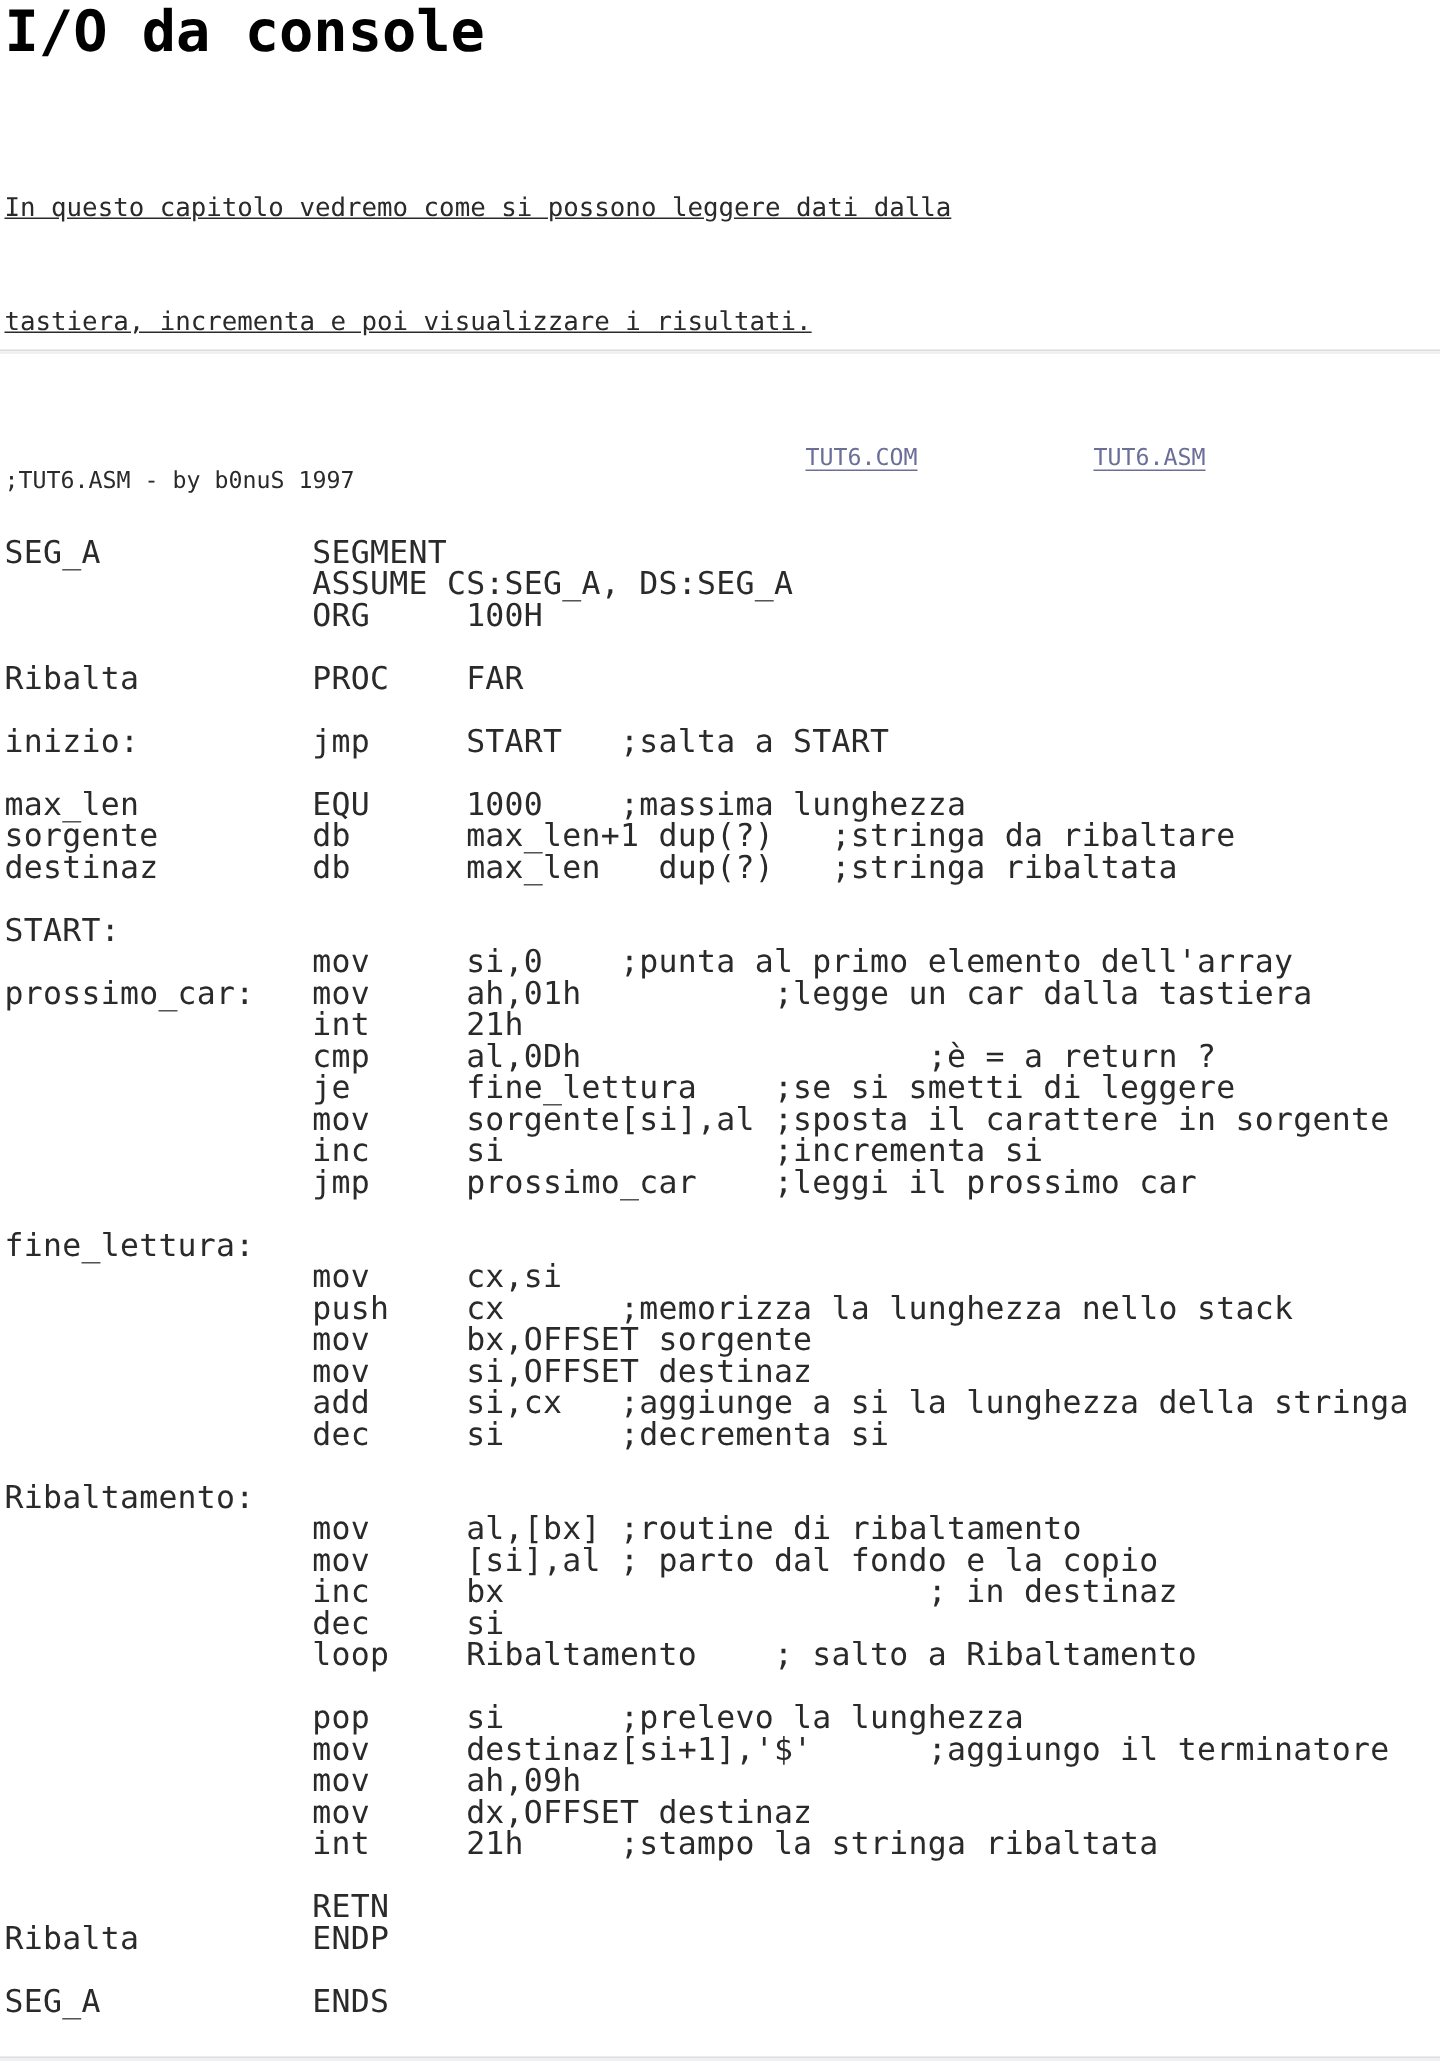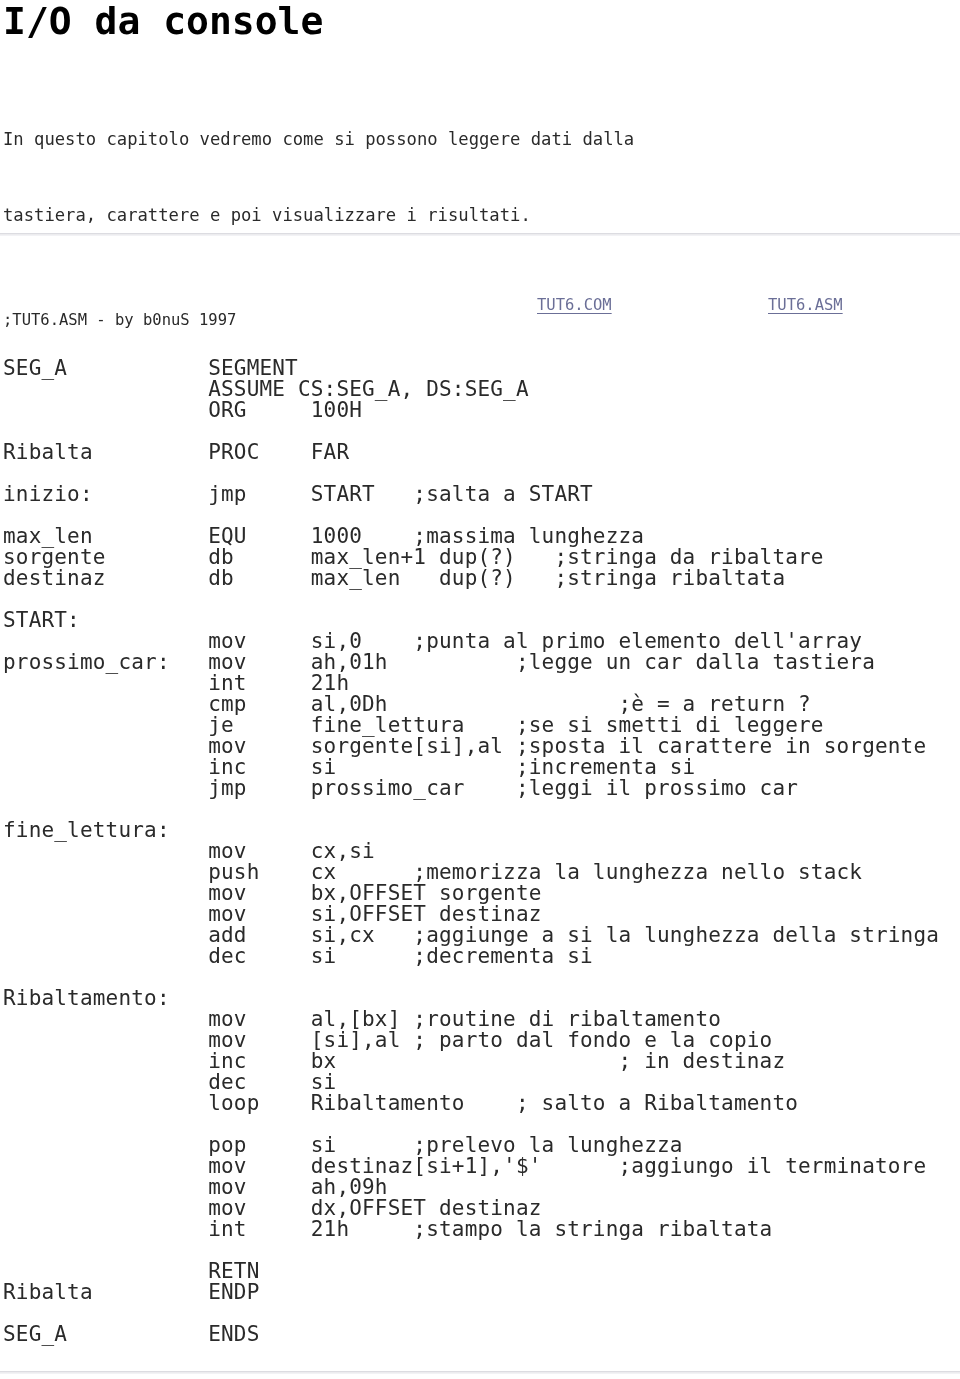--- a/index.html
+++ b/index.html
@@ -44,21 +44,21 @@
     left: 3px;
     top: 76px;
     width: 950px;
     font-family: "DejaVu Sans Mono", "Liberation Mono", monospace;
     font-size: 17.2px;
     line-height: 25.4px;
     color: #2a2a2a;
     white-space: pre-wrap;
     margin: 0;
   }
-  .intro-line { display: block; white-space: pre; }
+  .intro-line { display: block; white-space: pre; text-decoration: underline; }
 
   
   .rule {
     position: absolute;
     left: 0;
     width: 960px;
     height: 3px;
     border: 0;
     margin: 0;
     background: linear-gradient(to bottom,
@@ -86,21 +86,21 @@
     font-family: "DejaVu Sans Mono", "Liberation Mono", monospace;
     font-size: 15.5px;
     line-height: 20px;
     color: #6b6f97;
     text-decoration: underline;
     text-underline-offset: 3px;
     white-space: pre;
     cursor: pointer;
   }
   .dl-com { left: 537px; top: 0px; }
-  .dl-asm { left: 768px; top: 0px; text-align: right; }
+  .dl-asm { left: 729px; top: 0px; text-align: right; }
 
   
   .byline {
     position: absolute;
     left: 3px;
     top: 310px;
     font-family: "DejaVu Sans Mono", "Liberation Mono", monospace;
     font-size: 15.5px;
     line-height: 21px;
     color: #2a2a2a;
@@ -127,21 +127,21 @@
 </style>
 </head>
 <body>
 
 <div class="page">
 
   <h1 class="doc-title">I/O da console</h1>
 
   <p class="intro">
     <span class="intro-line">In questo capitolo vedremo come si possono leggere dati dalla</span>
-    <span class="intro-line">tastiera, carattere e poi visualizzare i risultati.</span>
+    <span class="intro-line">tastiera, incrementa e poi visualizzare i risultati.</span>
   </p>
 
   <hr class="rule rule-top">
 
   <div class="links-row">
     <a class="dl-link dl-com" href="#" style="color: rgb(107, 111, 151);">TUT6.COM</a>
     <a class="dl-link dl-asm" href="#" style="color: rgb(107, 111, 151);">TUT6.ASM</a>
   </div>
 
   <p class="byline">;TUT6.ASM - by b0nuS 1997</p>

